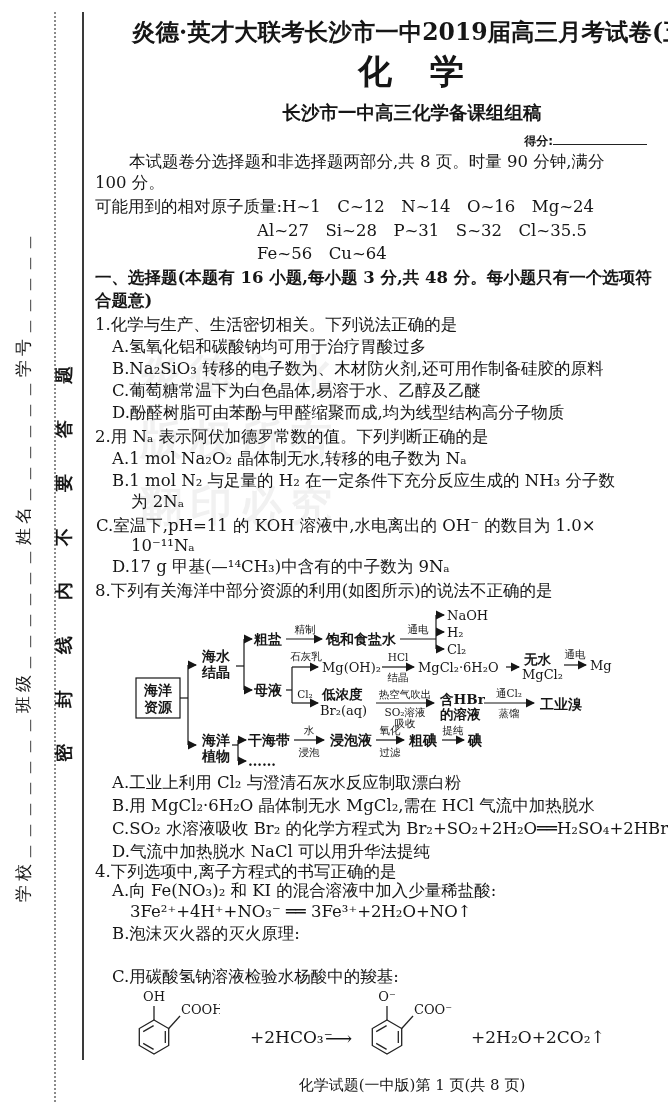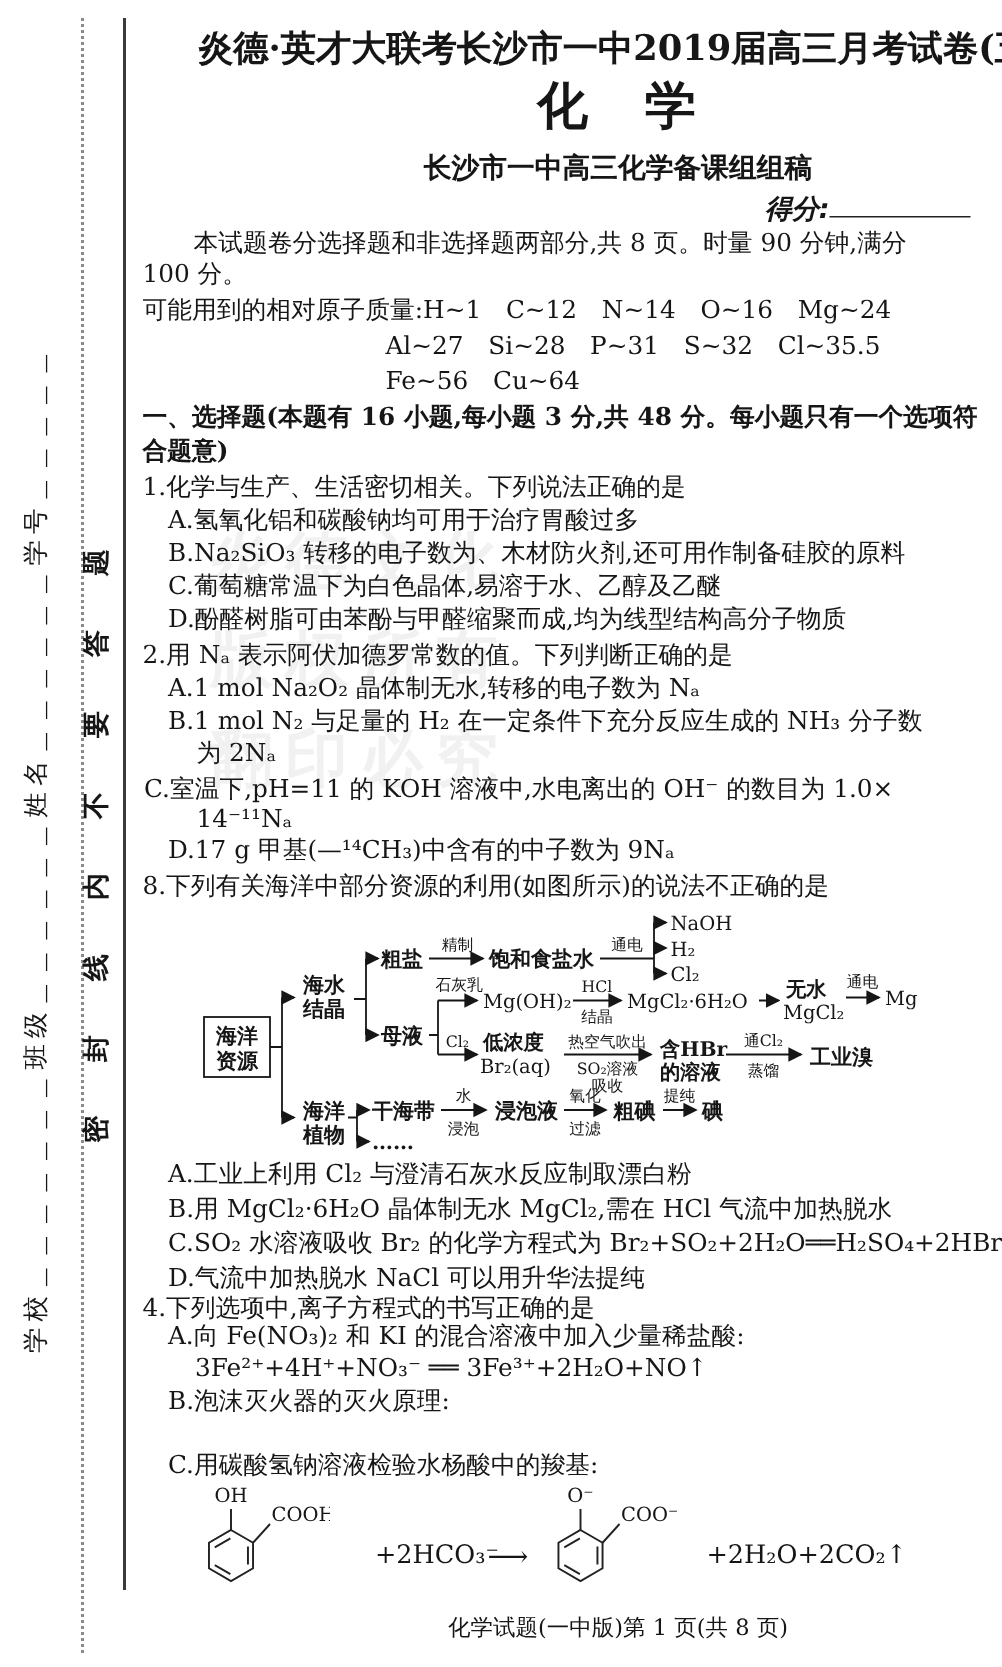--- a/index.html
+++ b/index.html
@@ -10,21 +10,21 @@
   .rot{position:absolute;transform-origin:0 0;transform:rotate(-90deg);white-space:nowrap;}
   .fields{left:12px;top:902px;width:800px;font-size:17px;letter-spacing:4px;}
   .seal{left:52px;top:762px;width:450px;font-size:18px;letter-spacing:36px;}
   .ln{position:absolute;white-space:nowrap;font-size:16.5px;line-height:1.25;}
   .b{font-weight:bold;}
   .sans{font-family:"DejaVu Sans","Liberation Sans",sans-serif;}
   .ctr{left:95px;width:560px;text-align:center;margin-left:37px;}
   .t1{font-size:23.5px;}
   .t2{font-size:34px;letter-spacing:2px;}
   .t3{font-size:18.5px;}
-  .scorerow{left:95px;width:552px;text-align:right;font-size:18px;font-style:italic;}
+  .scorerow{left:95px;width:552px;text-align:right;font-size:12px;}
   .score-line{display:inline-block;width:94px;height:15px;border-bottom:1.4px solid #222;}
   .wm{position:absolute;left:140px;color:rgba(50,50,50,0.07);font-size:42px;font-weight:bold;letter-spacing:8px;white-space:nowrap;text-align:right;}
   .diagram{position:absolute;left:120px;top:599px;}
   .diagram text{fill:#161616;}
   .nd{font-weight:bold;font-size:14px;}
   .nd13{font-weight:bold;font-size:13.5px;}
   .fm{font-size:13px;}
   .lb{font-size:10.5px;}
   .rxn{position:absolute;left:95px;top:985px;width:570px;height:90px;}
   .rxn span{position:absolute;top:42px;font-size:17px;white-space:nowrap;}
@@ -64,21 +64,21 @@
   <div class="ln" style="top:337px;left:112px">A.氢氧化铝和碳酸钠均可用于治疗胃酸过多</div>
   <div class="ln" style="top:359px;left:112px">B.Na₂SiO₃ 转移的电子数为、木材防火剂,还可用作制备硅胶的原料</div>
   <div class="ln" style="top:381px;left:112px">C.葡萄糖常温下为白色晶体,易溶于水、乙醇及乙醚</div>
   <div class="ln" style="top:403px;left:112px">D.酚醛树脂可由苯酚与甲醛缩聚而成,均为线型结构高分子物质</div>
 
   <div class="ln" style="top:427px;left:95px">2.用 Nₐ 表示阿伏加德罗常数的值。下列判断正确的是</div>
   <div class="ln" style="top:449px;left:112px">A.1 mol Na₂O₂ 晶体制无水,转移的电子数为 Nₐ</div>
   <div class="ln" style="top:471px;left:112px">B.1 mol N₂ 与足量的 H₂ 在一定条件下充分反应生成的 NH₃ 分子数</div>
   <div class="ln" style="top:492px;left:131px">为 2Nₐ</div>
   <div class="ln" style="top:516px;left:96px">C.室温下,pH=11 的 KOH 溶液中,水电离出的 OH⁻ 的数目为 1.0×</div>
-  <div class="ln" style="top:536px;left:131px">14⁻¹¹Nₐ</div>
+  <div class="ln" style="top:536px;left:131px">10⁻¹¹Nₐ</div>
   <div class="ln" style="top:557px;left:112px">D.17 g 甲基(—¹⁴CH₃)中含有的中子数为 9Nₐ</div>
 
   <div class="ln" style="top:581px;left:95px">8.下列有关海洋中部分资源的利用(如图所示)的说法不正确的是</div>
 
   <svg class="diagram" width="500" height="172" viewBox="0 0 500 172">
     <defs>
       <marker id="arw" markerWidth="8" markerHeight="8" refX="7" refY="4" orient="auto">
         <path d="M0,0 L8,4 L0,8 z" fill="#161616"></path>
       </marker>
     </defs>

